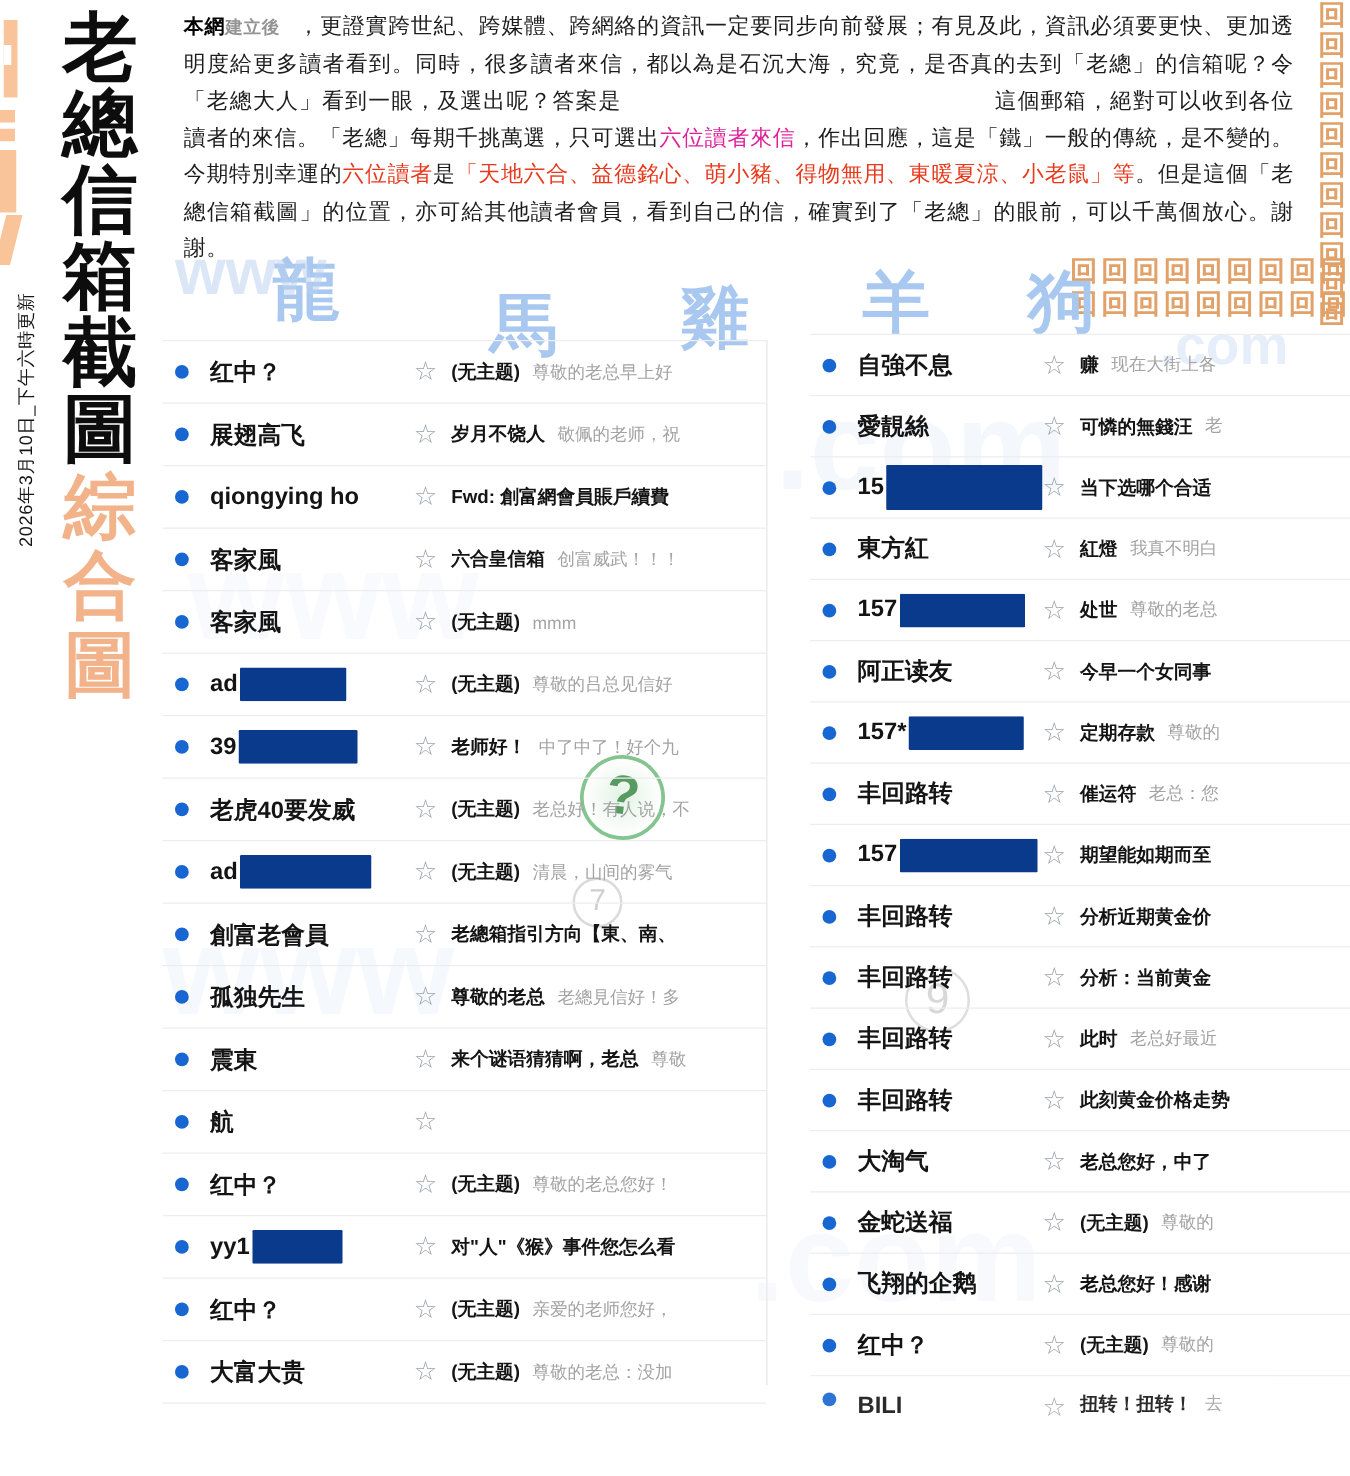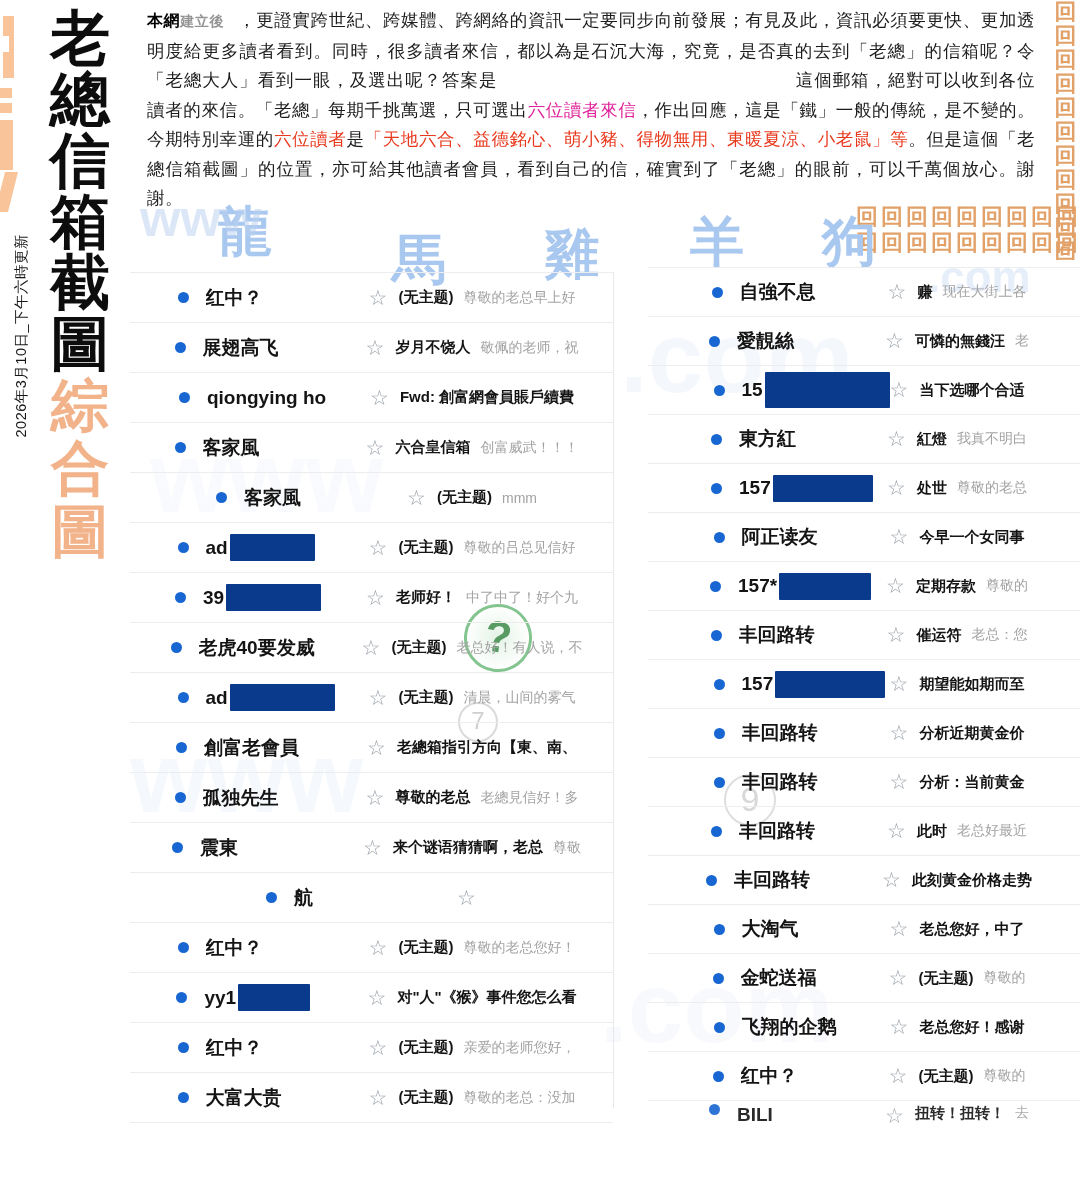--- a/index.html
+++ b/index.html
@@ -59,23 +59,23 @@
   .c9{position:absolute;left:724px;top:774px;width:48px;height:48px;border:2px solid #dedede;border-radius:50%;
       color:#d8d8d8;font-size:34px;text-align:center;line-height:46px;}
 
   
   .col{position:absolute;background:transparent;}
   .col-left{left:130px;top:272px;width:483px;border-bottom:1px solid #ededed;}
   .col-right{left:648px;top:267px;width:432px;}
   .v-divider{position:absolute;left:613px;top:272px;width:1px;height:836px;background:#e8e8e8;}
 
   .row{display:flex;align-items:center;height:49px;border-top:1px solid #ededed;
-       overflow:hidden;white-space:nowrap;justify-content:center;}
+       overflow:hidden;white-space:nowrap;}
   .col-right .row{height:48px;}
-  .row.clipped{height:26px;align-items:flex-start;padding-top:3px;opacity:.9;}
+  .row.clipped{height:26px;align-items:flex-start;padding-top:13px;opacity:.9;}
   .bullet{flex:0 0 11px;height:11px;border-radius:50%;background:#1766d1;margin:0 17px 0 10px;}
   .sender{flex:0 0 163px;display:flex;align-items:center;overflow:hidden;
           font-weight:bold;font-size:19px;color:#141414;}
   .col-right .sender{flex:0 0 148px;}
   .redact{display:inline-block;height:27px;background:#0a3a8b;margin-left:2px;border-radius:1px;}
   .star{flex:0 0 30px;color:#9aa2ab;font-size:21px;}
   .subject{font-weight:bold;font-size:15px;color:#141414;}
   .preview{color:#a3a3a3;font-size:14px;margin-left:10px;}
 </style>
 </head>

